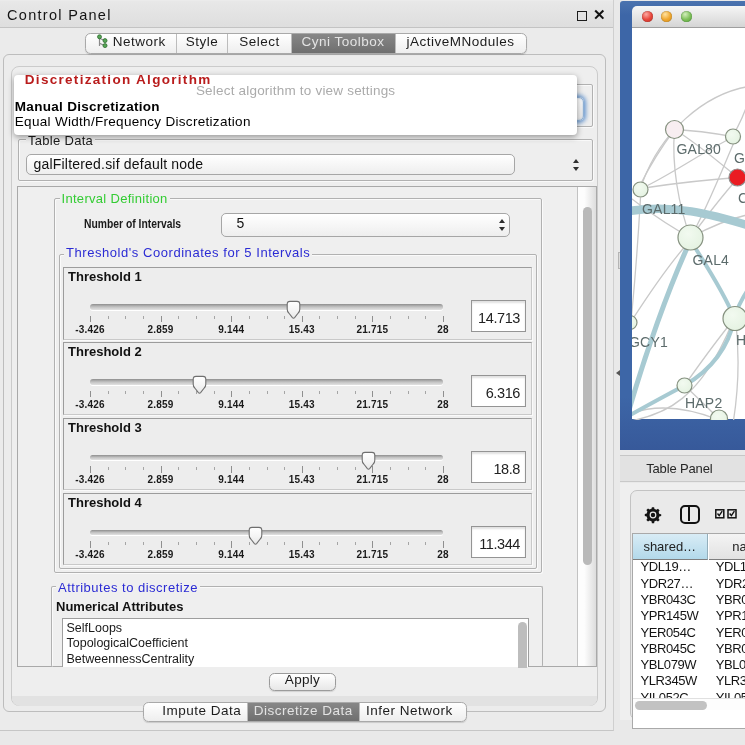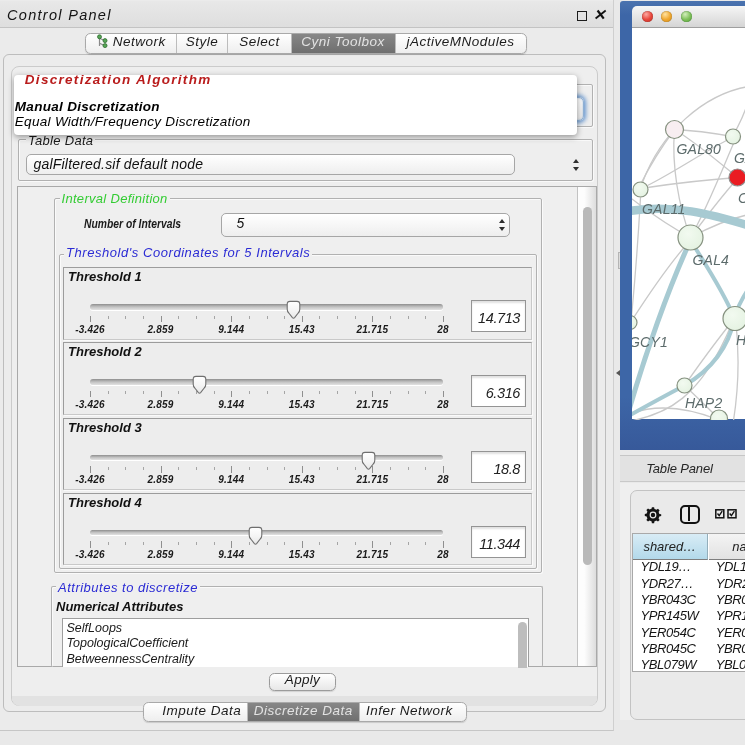--- a/index.html
+++ b/index.html
@@ -1,17 +1,17 @@
 <!DOCTYPE html>
 <html><head><meta charset="utf-8">
 <style>
 * { margin:0; padding:0; box-sizing:border-box; }
 html,body { width:745px; height:745px; overflow:hidden; background:#e9e9e9;
   font-family:"Liberation Sans", sans-serif; color:#1a1a1a; }
-#root { position:absolute; left:0; top:0; width:745px; height:745px;font-style:italic; }
+#root { position:absolute; left:0; top:0; width:745px; height:745px; }
 .abs { position:absolute; }
 
 
 #cwin { left:0; top:0; width:614px; height:731px; background:#ebebeb;
   border-right:1px solid #cfcfcf; border-bottom:1px solid #c6c6c6; }
 #ctitle { left:0; top:1px; width:613px; height:27px;
   background:linear-gradient(#e8e8e8,#dedede); border-bottom:1px solid #c3c3c3; }
 #ctitle span { position:absolute; left:7px; top:6px; font-size:14.5px; letter-spacing:1.3px; color:#141414; }
 #btnfloat { left:577px; top:11px; width:10px; height:10px; border:1.6px solid #1c1c1c; background:transparent; }
 #btnclose { left:593px; top:6px; font-size:15px; font-weight:900; color:#111; }
@@ -108,21 +108,21 @@
 #tpbar span { position:absolute; left:14px; top:5px; font-size:13px; letter-spacing:-0.15px; color:#262626;margin-left:12px; }
 #tpbelow { left:620.2px; top:482.5px; width:125px; height:237px; background:#efefef; }
 #tbox { left:629.6px; top:490px; width:130px; height:229.5px; background:#eaeaea;
   border:1px solid #c3c3c3; border-radius:7px; }
 
 #gear { left:643.5px; top:505.5px; }
 #spliticon { left:679.8px; top:504.8px; width:19.8px; height:19.3px; border:2.7px solid #111; border-radius:5px; }
 #spliticon div { position:absolute; left:5.9px; top:0; width:2.6px; height:14px; background:#111; }
 #cbicons { left:714.5px; top:508.5px; }
 
-#twrap { left:632px; top:533px; width:113px; height:139px; background:#ffffff;
+#twrap { left:632px; top:533px; width:113px; height:196px; background:#ffffff;
   border-left:1px solid #a9a9a9; border-top:1px solid #a9a9a9; border-bottom:1px solid #a9a9a9; overflow:hidden; }
 #thead { position:absolute; left:0; top:0; width:200px; height:25.8px; }
 #th1 { position:absolute; left:0; top:0; width:74.5px; height:25.8px;
   background:linear-gradient(#d8ecf6,#b3d9ea); border-right:1px solid #93aebb; border-bottom:1px solid #7e7e7e;
   font-size:13px; color:#222; text-align:center; padding-top:4.5px; }
 #th2 { position:absolute; left:75.5px; top:0; width:80px; height:25.8px;
   background:linear-gradient(#f4f4f4,#e2e2e2); border-bottom:1px solid #7e7e7e;
   font-size:13px; color:#222; text-align:center; padding-top:4.5px; }
 .trow { position:absolute; left:0; width:200px; height:16.3px; font-size:13px; letter-spacing:-0.4px; color:#141414; }
 .trow .c1 { position:absolute; left:7.5px; }
@@ -369,20 +369,21 @@
       </div>
   <div class="tseg tsel" style="width:112.6px">Discretize Data</div>
   <div class="tseg" style="width:107px">
         <span style="margin-left:-7px">Infer Network</span>
       </div>
 </div>
 
 
 <div class="abs" id="popup">
   <div class="ghost">Discretization Algorithm</div>
+  <div class="prompt">Select algorithm to view settings</div>
   <div class="it1">Manual Discretization</div>
   <div class="it2">Equal Width/Frequency Discretization</div>
 </div>
 
 <div class="abs" id="sparrow"></div>
 <div class="abs" style="left:617.5px;top:252px;width:7px;height:17px;background:#dcdcdc;border:1px solid #b5b5b5"></div>
 
 
 <div class="abs" id="netwin"></div>
 <div class="abs" id="nettitle"></div>

